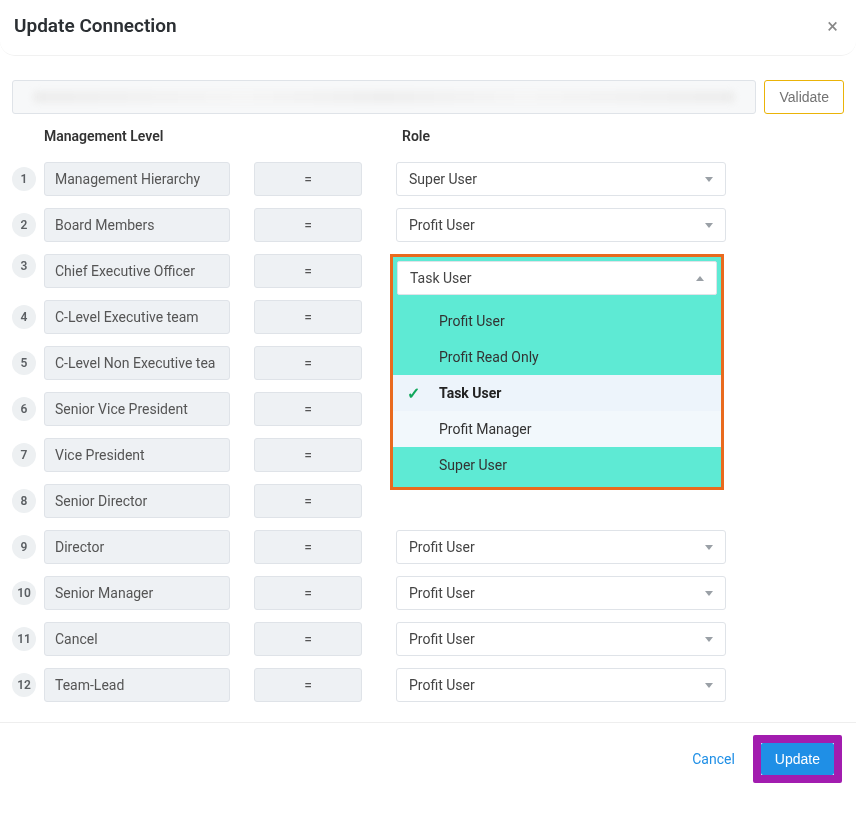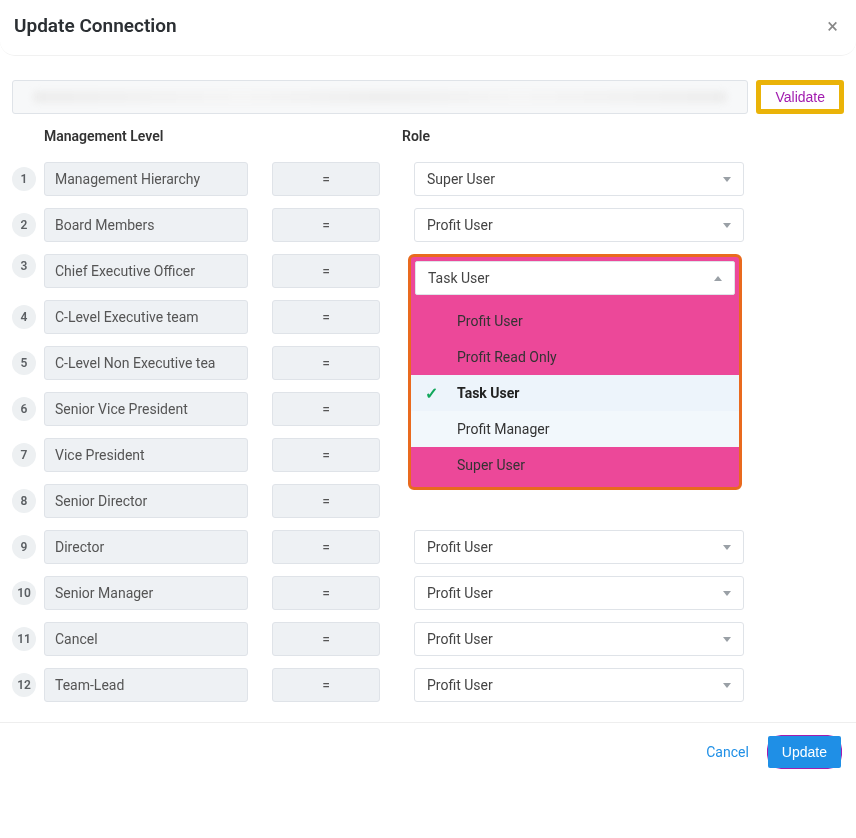--- a/index.html
+++ b/index.html
@@ -25,21 +25,21 @@
   .api-input {
     flex: 1; height: 34px; border: 1px solid #dfe3e8; border-radius: 3px;
     background: #f7f8f9; position: relative; overflow: hidden;
   }
   .api-input::after {
     content: ""; position: absolute; left: 20px; right: 20px; top: 10px; bottom: 10px;
     background: linear-gradient(90deg, #ededed 0%, #f5f5f5 30%, #eee 50%, #f5f5f5 70%, #ededed 100%);
     filter: blur(3px); border-radius: 4px;
   }
   .validate-btn {
-    border: 5px solid #eab308; color: #a21caf; background: #fff;
+    border: 1px solid #eab308; color: #737373; background: #fff;
     padding: 4px 14px; border-radius: 3px; font-size: 14px; cursor: pointer;
   }
 
   .levels-wrap { padding: 6px 12px 8px 12px; }
   .headers-row { display: flex; padding-left: 32px; margin-bottom: 18px; }
   .col-level { width: 224px; font-size: 14px; font-weight: 600; color: #333; }
   .col-gap1 { width: 134px; }
   .col-role { font-size: 14px; font-weight: 600; color: #333; }
 
   .level-row { display: flex; align-items: center; margin-bottom: 12px; }
@@ -47,21 +47,21 @@
     width: 24px; height: 24px; border-radius: 50%; background: #edf0f2;
     color: #5b5f63; font-size: 12px; font-weight: 600;
     display: flex; align-items: center; justify-content: center;
     margin-right: 8px;
   }
   .ro-field {
     height: 34px; border: 1px solid #dfe3e8; background: #eef1f4; border-radius: 3px;
     display: flex; align-items: center; padding: 0 10px; color: #555; font-size: 14px;
     white-space: nowrap; overflow: hidden; text-overflow: ellipsis;
   }
-  .level-name { width: 204px; }
+  .level-name { width: 186px; }
   .eq { width: 108px; justify-content: center; margin-left: 24px; }
   .role-select {
     width: 330px; margin-left: 34px; height: 34px;
     border: 1px solid #dfe3e8; border-radius: 3px; background: #fff;
     display: flex; align-items: center; justify-content: space-between;
     padding: 0 12px; color: #444; font-size: 14px; cursor: pointer;
   }
   .caret-down {
     width: 0; height: 0; border-left: 4px solid transparent; border-right: 4px solid transparent;
     border-top: 5px solid #9aa0a6;
@@ -69,21 +69,21 @@
   .caret-up {
     width: 0; height: 0; border-left: 4px solid transparent; border-right: 4px solid transparent;
     border-bottom: 5px solid #9aa0a6;
   }
   .role-select.open { border-color: #dfe3e8; }
 
   
   .dropdown-wrap { position: relative; margin-left: 34px; width: 330px; }
   .dropdown-panel {
     position: absolute; top: 0; left: -6px; width: 334px;
-    border: 3px solid #e96a1e; border-radius: 6px; background: #ec4899;
+    border: 3px solid #e96a1e; border-radius: 0; background: #5eead4;
     z-index: 20;
   }
   .dropdown-panel .role-select {
     margin-left: 0; width: 100%; border: 1px solid #dfe3e8; border-radius: 2px;
   }
   .options {
     padding: 4px 0 4px 0;
   }
   .option {
     display: flex; align-items: center; padding: 10px 16px 10px 46px;
@@ -95,21 +95,21 @@
     position: absolute; left: 14px; top: 50%; transform: translateY(-50%);
     color: #12a75c; font-size: 16px; font-weight: 700;
   }
 
   .footer {
     border-top: 1px solid #eee; padding: 12px 14px;
     display: flex; justify-content: flex-end; align-items: center; gap: 18px;
   }
   .cancel-link { color: #1f8fe6; font-size: 14px; cursor: pointer; }
   .update-wrap {
-    border: 1px solid #a21caf; border-radius: 14px; display: inline-flex;
+    border: 8px solid #a21caf; border-radius: 2px; display: inline-flex;
   }
   .update-btn {
     background: #1f8fe6; color: #fff; border: none;
     padding: 8px 14px; font-size: 14px; cursor: pointer; border-radius: 2px;
   }
 </style>
 </head>
 <body>
 
 <div class="modal">

